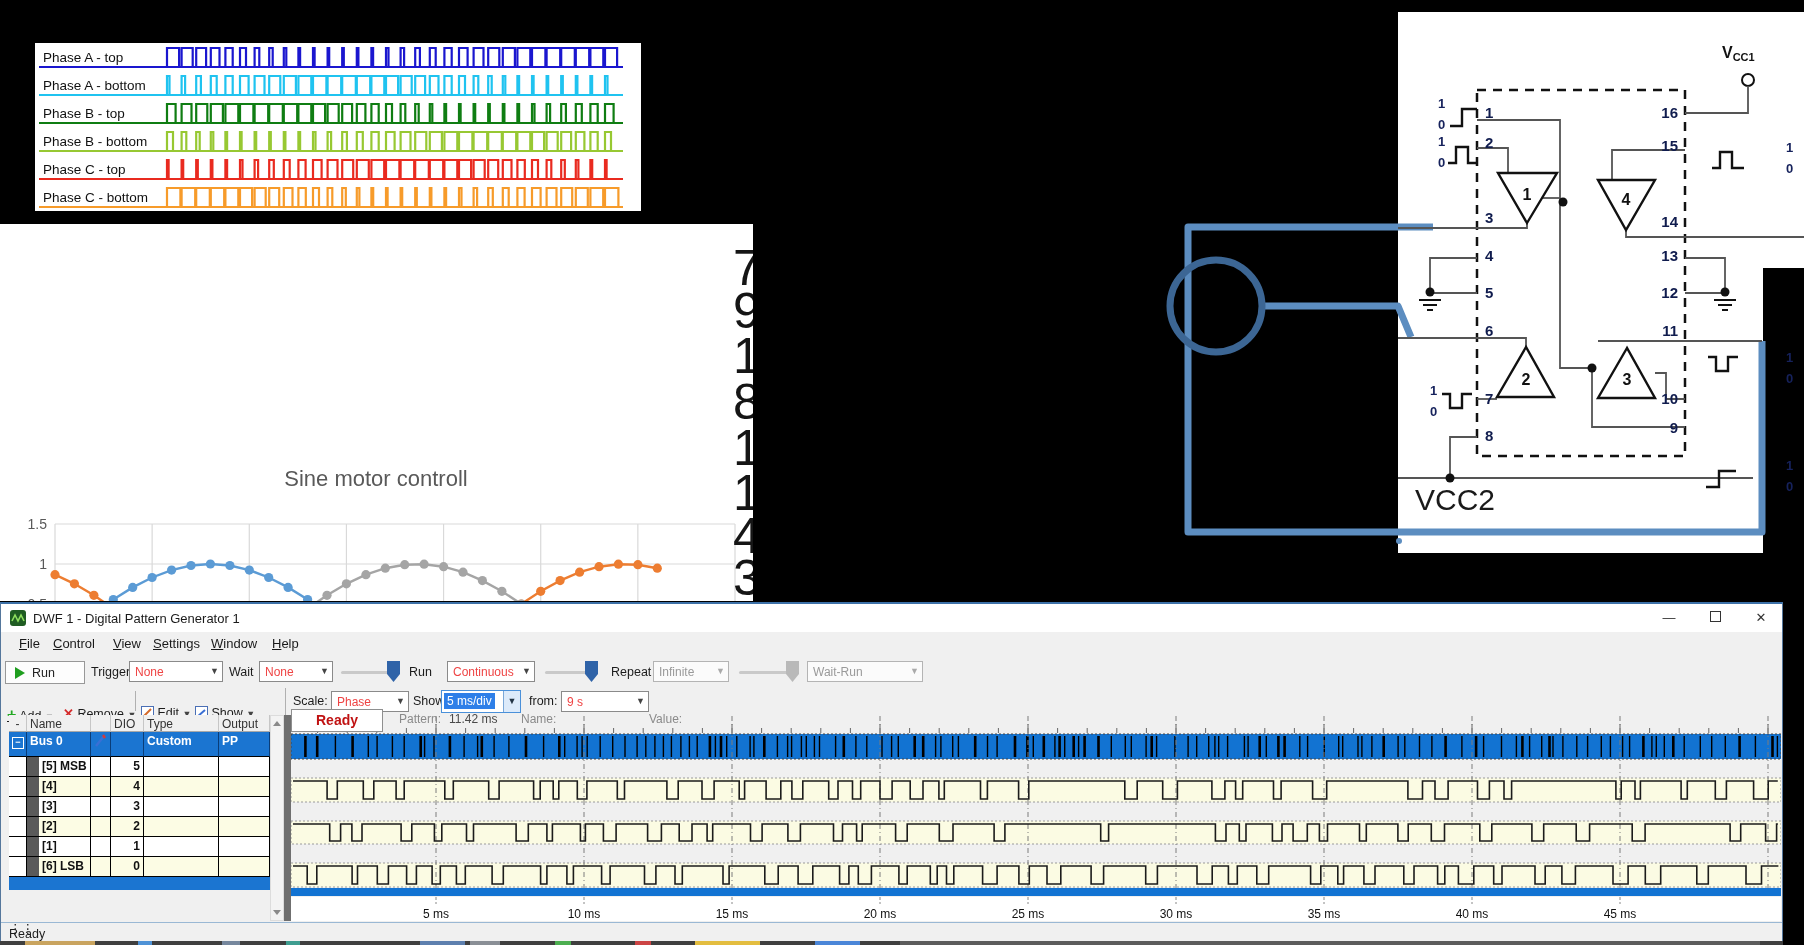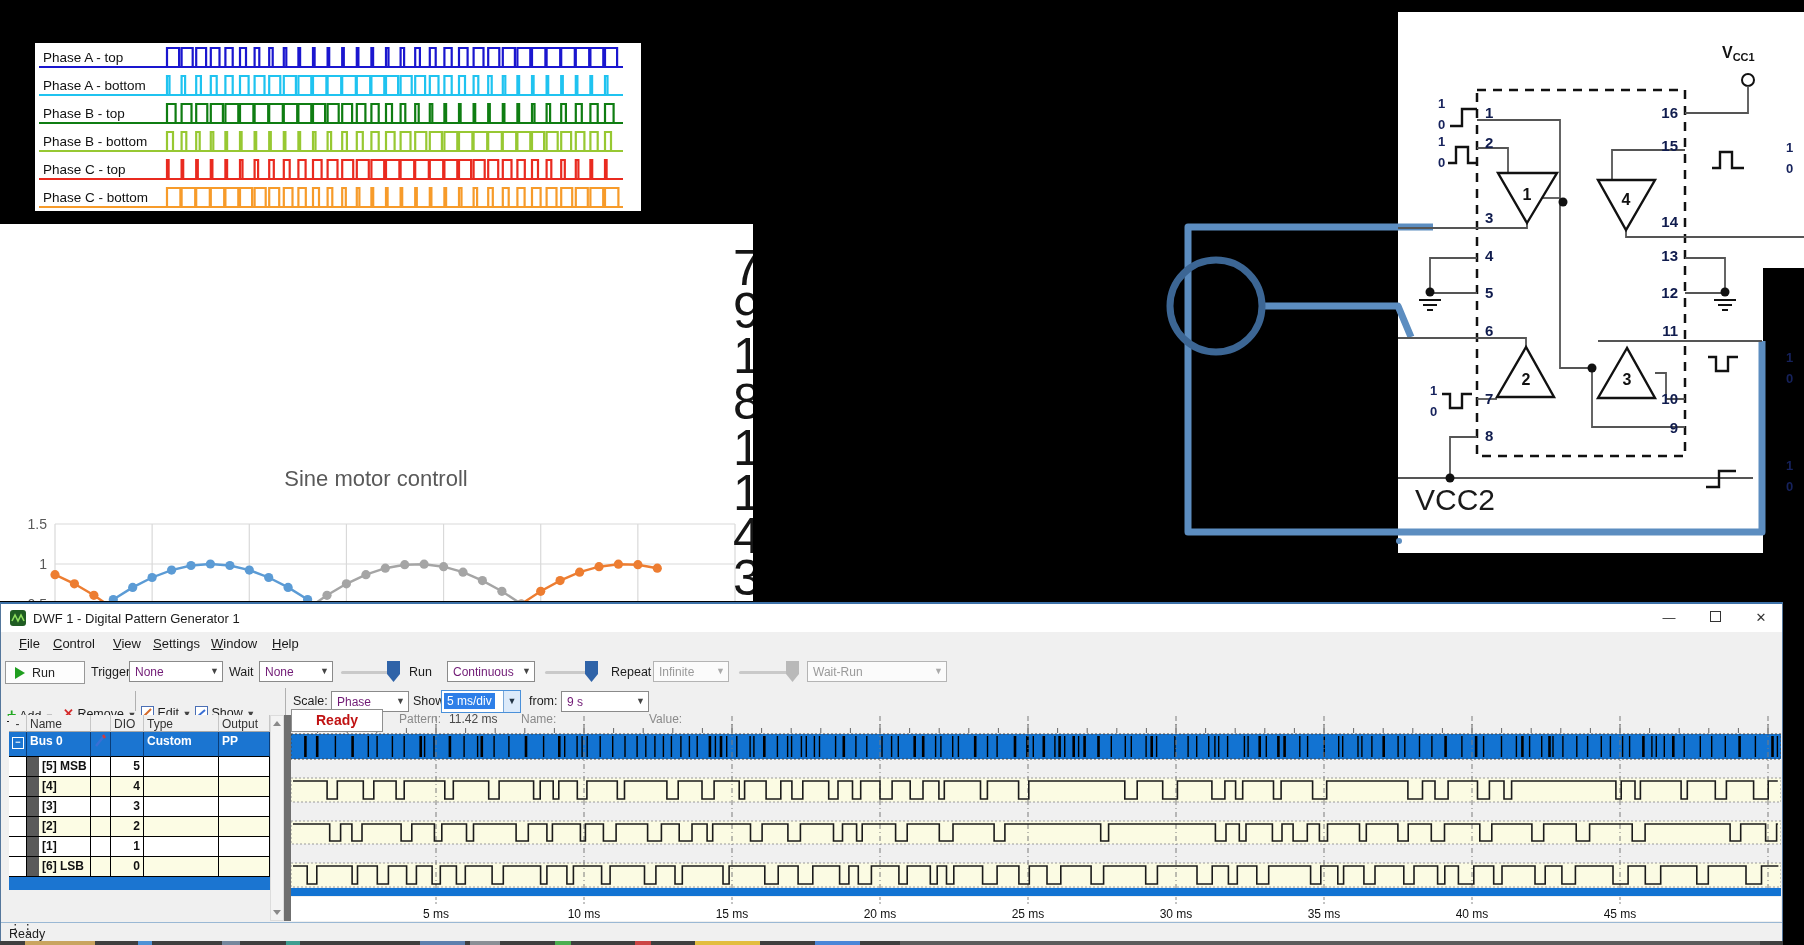--- a/index.html
+++ b/index.html
@@ -22,21 +22,21 @@
   .winbtn{position:absolute;top:0;width:44px;height:28px;text-align:center;line-height:28px;color:#333;font-size:13px;}
   #btn-min{left:1646px}#btn-max{left:1692px}#btn-close{left:1738px}
   #maxbox{display:inline-block;width:9px;height:9px;border:1px solid #333;}
   #menubar{position:absolute;left:0;top:28px;width:100%;height:25px;background:#f0f0f0;}
   .menu-item{position:absolute;top:4px;font-size:13px;color:#1a1a1a;}
   .menu-item .mn{text-decoration:underline;}
   #toolbar1{position:absolute;left:0;top:53px;width:100%;height:31px;background:#f0f0f0;}
   #toolbar2{position:absolute;left:0;top:84px;width:100%;height:27px;background:#f0f0f0;}
   .tlabel{position:absolute;font-size:12.5px;color:#1c1c1c;white-space:nowrap;}
   .combo{position:absolute;height:21px;background:#fff;border:1px solid #8a8a8a;box-sizing:border-box;}
-  .combo .cbtext{position:absolute;left:5px;top:3px;font-size:12px;color:#701a75;white-space:nowrap;}
+  .combo .cbtext{position:absolute;left:5px;top:3px;font-size:12px;color:#ef4444;white-space:nowrap;}
   .combo .arrow{position:absolute;right:3px;top:4px;font-size:9px;color:#444;}
   .combo.disabled{border-color:#b4b4b4;background:#fbfbfb;}
   .combo.disabled .cbtext{color:#9a9a9a;}
   .combo.disabled .arrow{color:#aaa;}
   #run-btn{position:absolute;left:4px;top:4px;width:80px;height:23px;background:#fdfdfd;border:1px solid #989898;box-sizing:border-box;}
   #run-btn .play{position:absolute;left:9px;top:5px;width:0;height:0;border-left:10px solid #1f9e1f;border-top:6px solid transparent;border-bottom:6px solid transparent;}
   #run-btn .rlabel{position:absolute;left:26px;top:4px;font-size:12.5px;}
   .slider{position:absolute;height:3px;background:#c9c9c9;border-radius:2px;}
   .shandle{position:absolute;width:13px;height:21px;background:#2f63a8;clip-path:polygon(0 0,100% 0,100% 62%,50% 100%,0 62%);}
   .shandle.gray{background:#b9b9b9;}
@@ -375,21 +375,21 @@
       </div>
       <div class="slider" style="left:544px;top:14px;width:42px"></div>
       <div class="shandle" style="left:584px;top:4px"></div>
       <span class="tlabel" style="left:610px;top:8px">Repeat</span>
       <div class="combo disabled" style="left:652px;top:4px;width:76px">
         <span class="cbtext">Infinite</span>
           <span class="arrow">▼</span>
       </div>
       <div class="slider" style="left:738px;top:14px;width:50px"></div>
       <div class="shandle gray" style="left:785px;top:4px"></div>
-      <div class="combo disabled" style="left:806px;top:4px;width:140px">
+      <div class="combo disabled" style="left:806px;top:4px;width:116px">
         <span class="cbtext">Wait-Run</span>
           <span class="arrow">▼</span>
       </div>
     </div>
 
     <div id="toolbar2">
       <span class="flatbtn" style="left:6px">
         <span class="icon-plus">+</span>
         <span>Add</span> <span class="dd">▼</span>
       </span>

